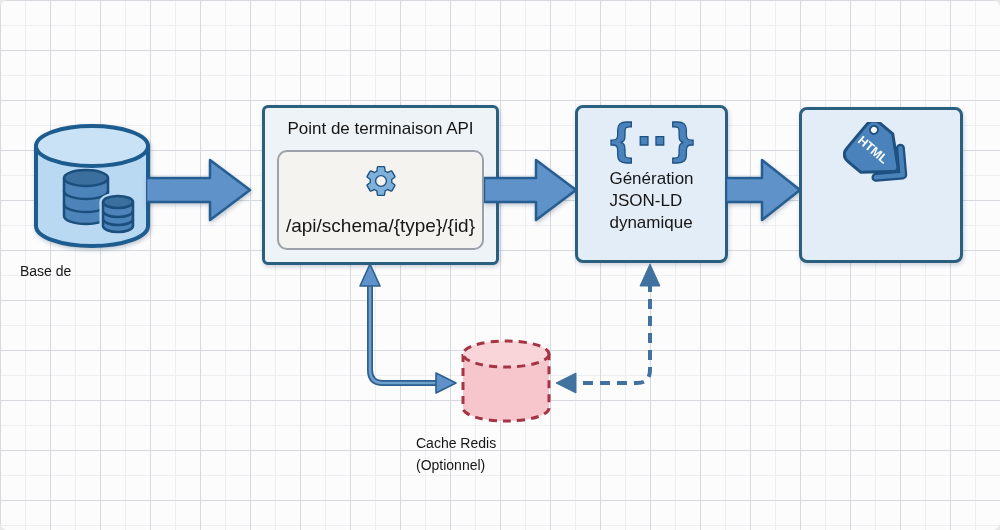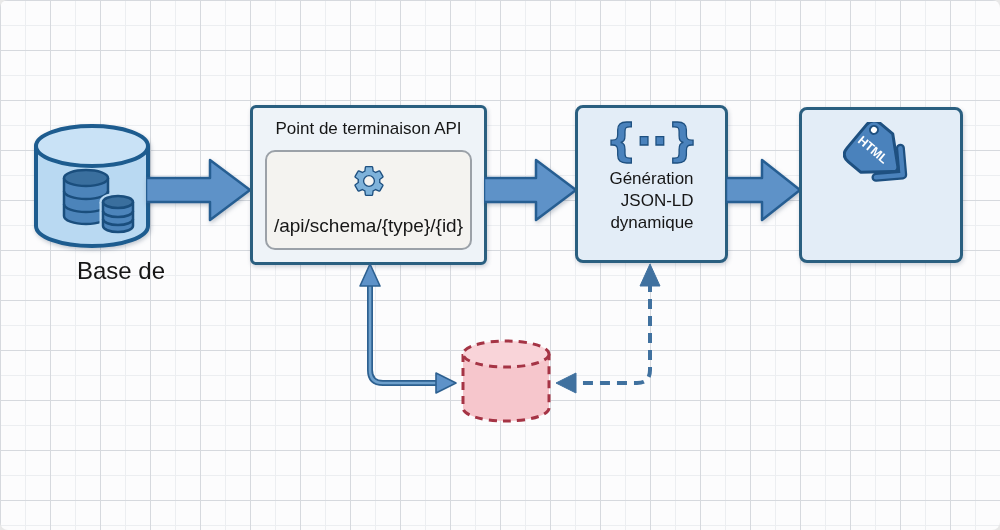--- a/index.html
+++ b/index.html
@@ -27,38 +27,38 @@
     border-radius:8px;
   }
   .abs{position:absolute;}
   svg{display:block;}
   .node-shadow{filter:drop-shadow(1px 2px 2px rgba(40,60,90,.28));}
 
   .node-box{
     box-sizing:border-box;border:3px solid var(--node-border);border-radius:8px;
     background:var(--node-fill);box-shadow:1px 2px 4px rgba(40,60,90,.22);
   }
-  .api-box{background:var(--api-fill);border-radius:6px;}
+  .api-box{background:var(--api-fill);border-radius:6px;margin-left:12px;}
   .api-title{margin-top:11px;text-align:center;font-size:17px;color:var(--text);}
   .api-inner{
     position:absolute;left:12px;right:12px;top:42px;bottom:12px;box-sizing:border-box;
     background:var(--endpoint-box-fill);border:2px solid var(--endpoint-box-border);border-radius:10px;
     display:flex;flex-direction:column;align-items:center;justify-content:center;gap:16px;
   }
   .endpoint-text{font-size:19px;color:var(--text);white-space:nowrap;}
 
   .center-col{display:flex;flex-direction:column;align-items:center;}
-  .node-label{font-size:17px;line-height:22px;color:var(--text);text-align:right;}
+  .node-label{font-size:17px;line-height:22px;color:var(--text);text-align:left;}
 
   .braces-glyph{
     font-family:"DejaVu Sans",sans-serif;font-weight:bold;font-size:44px;line-height:54px;
     color:var(--icon-blue);-webkit-text-stroke:1.3px var(--icon-blue-dark);letter-spacing:-1px;
   }
 
-  .caption{font-size:24px;line-height:22px;color:var(--text);text-align:right;}
+  .caption{font-size:14px;line-height:22px;color:var(--text);text-align:left;}
 
   .block-arrow{fill:var(--arrow-fill);stroke:var(--arrow-stroke);stroke-width:2.5;stroke-linejoin:round;}
   .conn-edge{fill:none;stroke:var(--connector-edge);stroke-width:6;stroke-linecap:round;}
   .conn-core{fill:none;stroke:var(--connector-core);stroke-width:2.6;stroke-linecap:round;}
   .conn-head{fill:var(--arrow-fill);stroke:var(--connector-edge);stroke-width:1.6;stroke-linejoin:round;}
   .conn-dash{fill:none;stroke:var(--connector-dashed);stroke-width:4;stroke-dasharray:10 7;}
   .dash-head{fill:var(--connector-dashed);stroke:var(--connector-dashed);stroke-linejoin:round;}
 
   .cyl-body{fill:var(--db-fill);stroke:#1d5c8f;stroke-width:4;}
   .cyl-top{fill:var(--db-top);stroke:#1d5c8f;stroke-width:4;}
@@ -155,14 +155,18 @@
   <svg class="abs" style="left:546px;top:260px" width="116" height="140" viewBox="0 0 116 140">
     <path class="conn-dash" d="M104 22 L104 110 Q104 123 91 123 L30 123"></path>
     <polygon class="dash-head" points="104,4 114,26 94,26"></polygon>
     <polygon class="dash-head" points="10,123 30,113 30,133"></polygon>
   </svg>
 
   <svg class="abs" style="left:456px;top:336px" width="100" height="92" viewBox="0 0 100 92">
     <path class="cache-body" d="M7 18 L7 72 A43 13 0 0 0 93 72 L93 18"></path>
     <ellipse class="cache-top" cx="50" cy="18" rx="43" ry="13"></ellipse>
   </svg>
+  <div class="abs caption" style="left:416px;top:432px;width:180px">
+    <div>Cache Redis</div>
+    <div>(Optionnel)</div>
+  </div>
 
 </div>
 
 </body></html>

